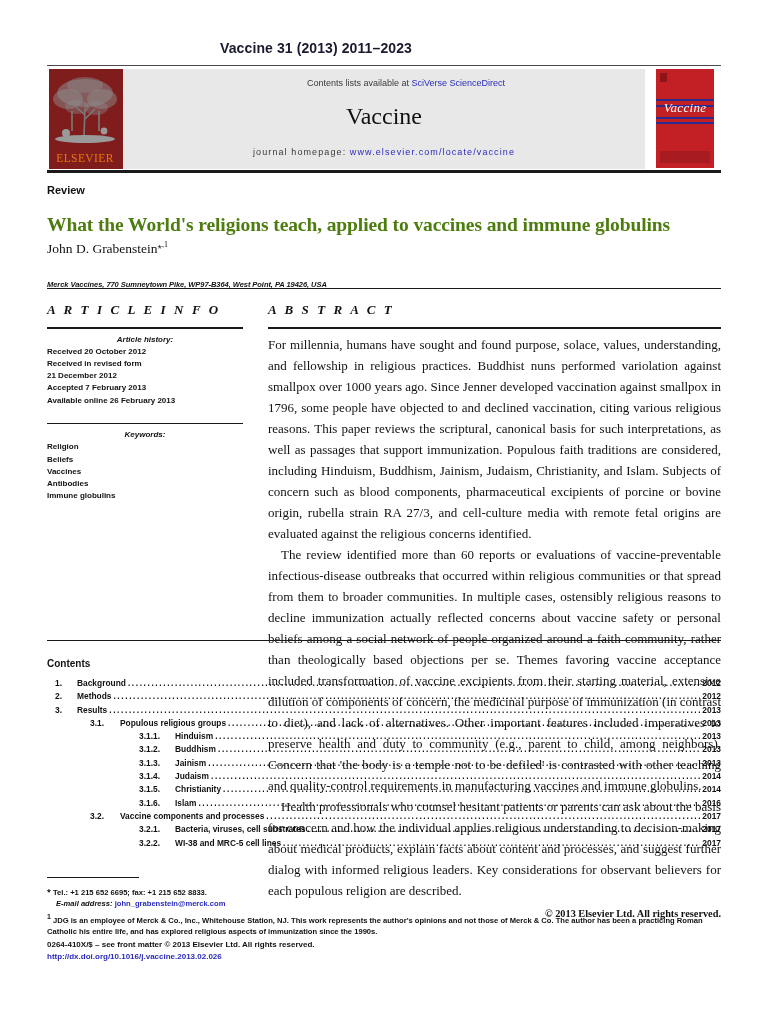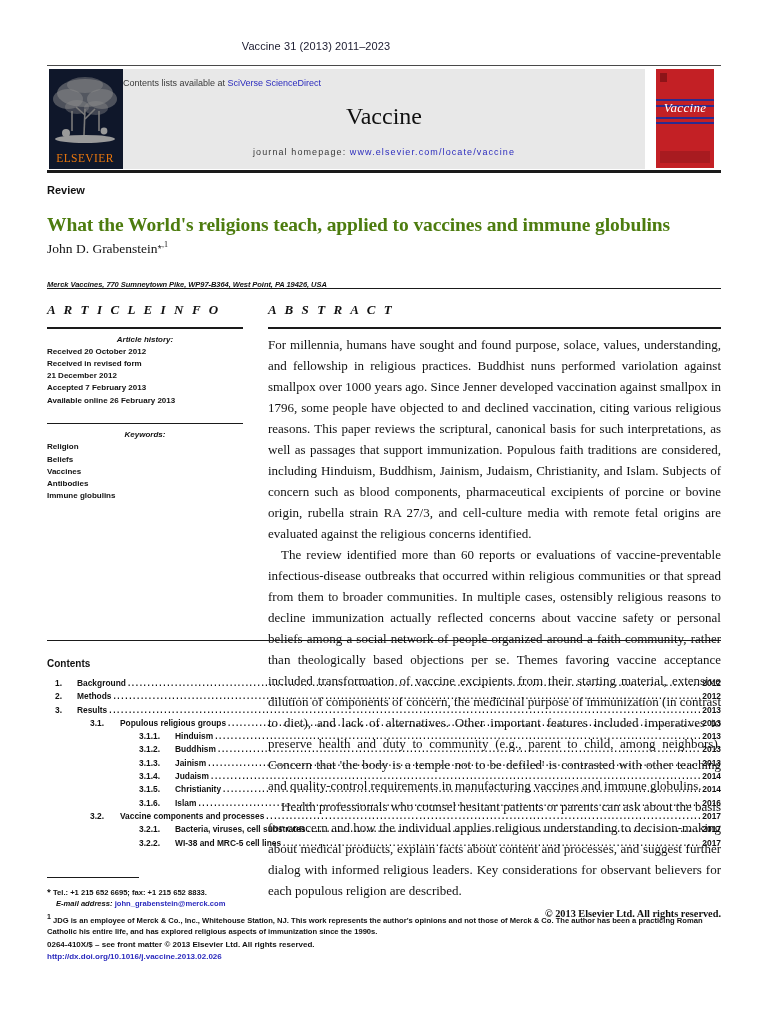--- a/index.html
+++ b/index.html
@@ -24,22 +24,22 @@
     background: #fff;
   }
 
   
   .runhead {
     position: absolute;
     left: 0; top: 40px;
     width: 632px;
     text-align: center;
     font-family: "Liberation Sans", sans-serif;
-    font-size: 11px;
-    font-weight: normal;
+    font-size: 14px;
+    font-weight: bold;
     letter-spacing: .1px;
     color: #1a1a2e;
   }
 
   
   .masthead {
     position: absolute;
     left: 47px; top: 65px;
     width: 674px;
     height: 108px;
@@ -57,21 +57,21 @@
     width: 674px;
     height: 3px;
     background: #1a1a1a;
   }
 
   .elsevier-logo {
     position: absolute;
     left: 2px; top: 4px;
     width: 74px;
     height: 100px;
-    background: #0f172a;
+    background: #7f1d1d;
     border-right: 1px solid #15803d;
     overflow: hidden;
   }
   .elsevier-tree {
     position: absolute;
     left: 3px; top: 4px;
     width: 66px;
     height: 72px;
   }
   .elsevier-word {
@@ -89,21 +89,21 @@
     position: absolute;
     left: 76px; top: 4px;
     width: 522px;
     height: 100px;
     background: #e8e8e8;
   }
   .contents-line {
     position: absolute;
     left: 0; top: 9px;
     width: 566px;
-    text-align: left;
+    text-align: center;
     font-family: "Liberation Sans", sans-serif;
     font-size: 9px;
     color: #3a3a3a;
   }
   .contents-line .sd-link { color: #2b2bbd; }
   .journal-name {
     position: absolute;
     left: 0; top: 34px;
     width: 522px;
     text-align: center;

